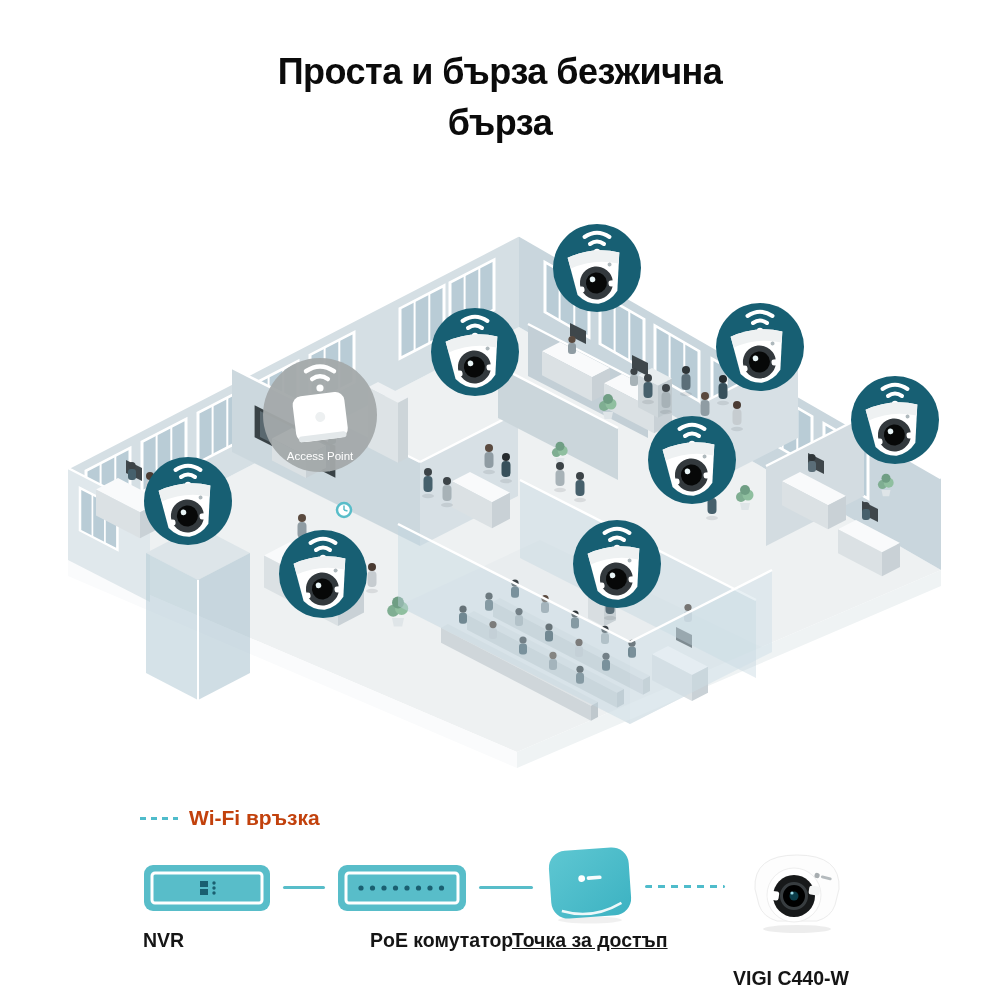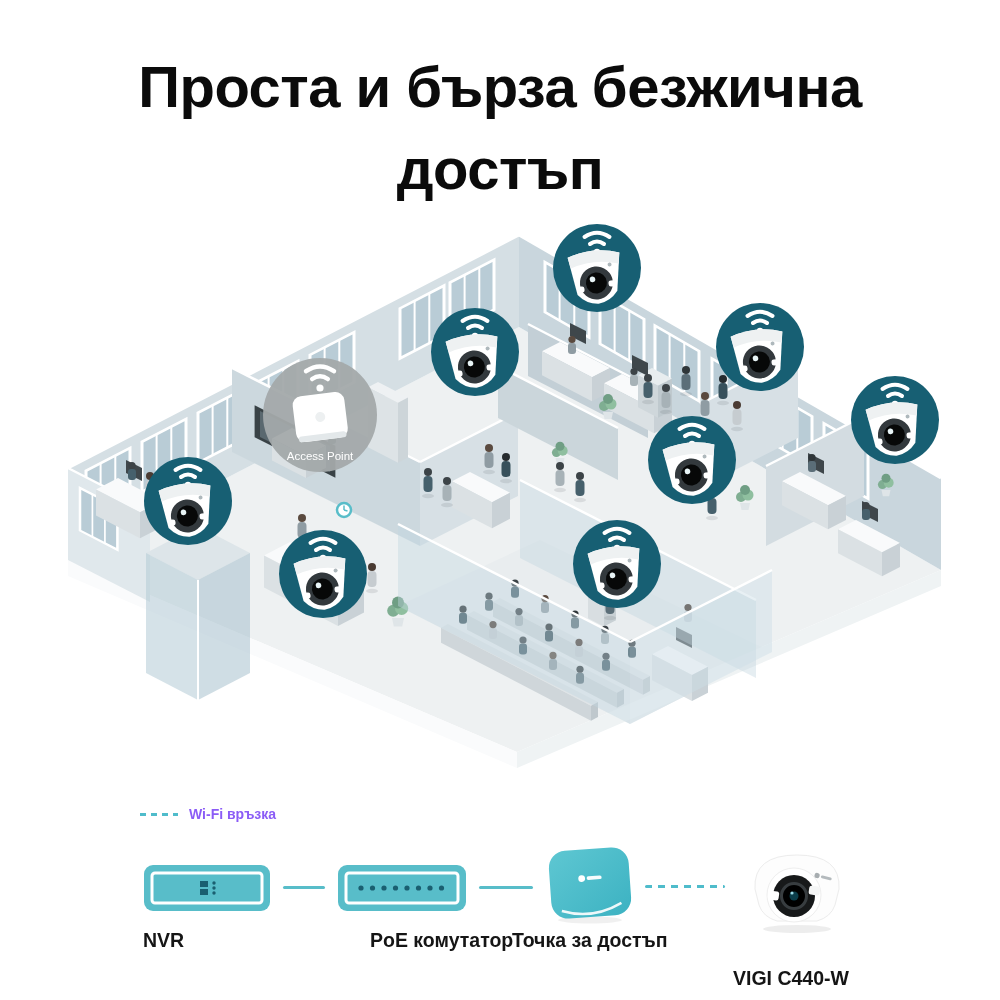--- a/index.html
+++ b/index.html
@@ -1,40 +1,40 @@
 <!DOCTYPE html>
 <html><head>
 <meta charset="utf-8">
 <style>
   html,body{margin:0;padding:0;background:#fff;}
   .canvas{position:relative;width:1000px;height:1000px;background:#ffffff;overflow:hidden;
           font-family:"Liberation Sans",sans-serif;}
   .title{position:absolute;top:46px;left:0;right:0;text-align:center;color:#0b0b0b;
-         font-size:58px;font-weight:700;line-height:1.42;letter-spacing:-0.5px;}
+         font-size:36px;font-weight:700;line-height:1.42;letter-spacing:-0.5px;}
   .title span{display:block;}
   .scene{position:absolute;top:190px;left:0;}
   svg text{font-family:"Liberation Sans",sans-serif;}
   .lg{position:absolute;display:flex;align-items:center;gap:11px;
-      font-size:14px;font-weight:700;color:#8b5cf6;justify-content:space-between;}
+      font-size:21px;font-weight:700;color:#c2410c;justify-content:space-between;}
   .dash{width:38px;height:3px;
         background:repeating-linear-gradient(90deg,#4fbccb 0 6px,rgba(0,0,0,0) 6px 11px);}
   .solidline{width:36px;height:3px;background:#58bdc9;border-radius:2px;}
   .dev{position:absolute;}
   .devlabel{position:absolute;top:929px;font-size:19.5px;font-weight:700;color:#151515;}
   .conn{position:absolute;height:3px;background:#58bdc9;border-radius:2px;}
   .conn.dashed{background:repeating-linear-gradient(90deg,#4fbccb 0 7px,rgba(0,0,0,0) 7px 13px);}
 </style>
 </head>
 <body>
 
 <div class="canvas">
 
   <div class="title">
     <span>Проста и бърза безжична</span>
-    <span>достъп</span>
+    <span>бърза</span>
   </div>
 
   <svg class="scene" width="1000" height="610" viewBox="0 0 1000 610">
     <defs>
       <g id="wifi" stroke="#fff" stroke-linecap="round" fill="none">
         <circle cx="0" cy="0" r="3.2" fill="#fff" stroke="none"></circle>
         <path d="M-7,-8 Q0,-13 7,-8" stroke-width="4"></path>
         <path d="M-12.5,-15 Q0,-23.5 12.5,-15" stroke-width="4"></path>
       </g>
       <g id="cam-badge">
@@ -487,15 +487,15 @@
     <rect x="29" y="48" width="11" height="9" rx="2.5" fill="#fff" transform="rotate(8 34 52)"></rect>
     <rect x="70" y="43" width="11" height="9" rx="2.5" fill="#f5f6f6" transform="rotate(8 75 47)"></rect>
     <g transform="rotate(14 80 33)">
       <circle cx="78" cy="33" r="2.6" fill="#a7adb0"></circle>
       <rect x="82" y="31.6" width="11" height="2.8" rx="1.4" fill="#b4babd"></rect>
     </g>
   </svg>
 
   <div class="devlabel" style="left:143px;width:128px;">NVR</div>
   <div class="devlabel" style="left:326px;width:152px;margin-left:44px;">PoE комутатор</div>
-  <div class="devlabel" style="left:512px;width:156px;">Точка за достъп</div>
+  <div class="devlabel" style="left:512px;width:156px;text-decoration:underline;">Точка за достъп</div>
   <div class="devlabel" style="left:733px;width:130px;margin-top:38px;">VIGI C440-W</div>
 </div>
 
 </body></html>

